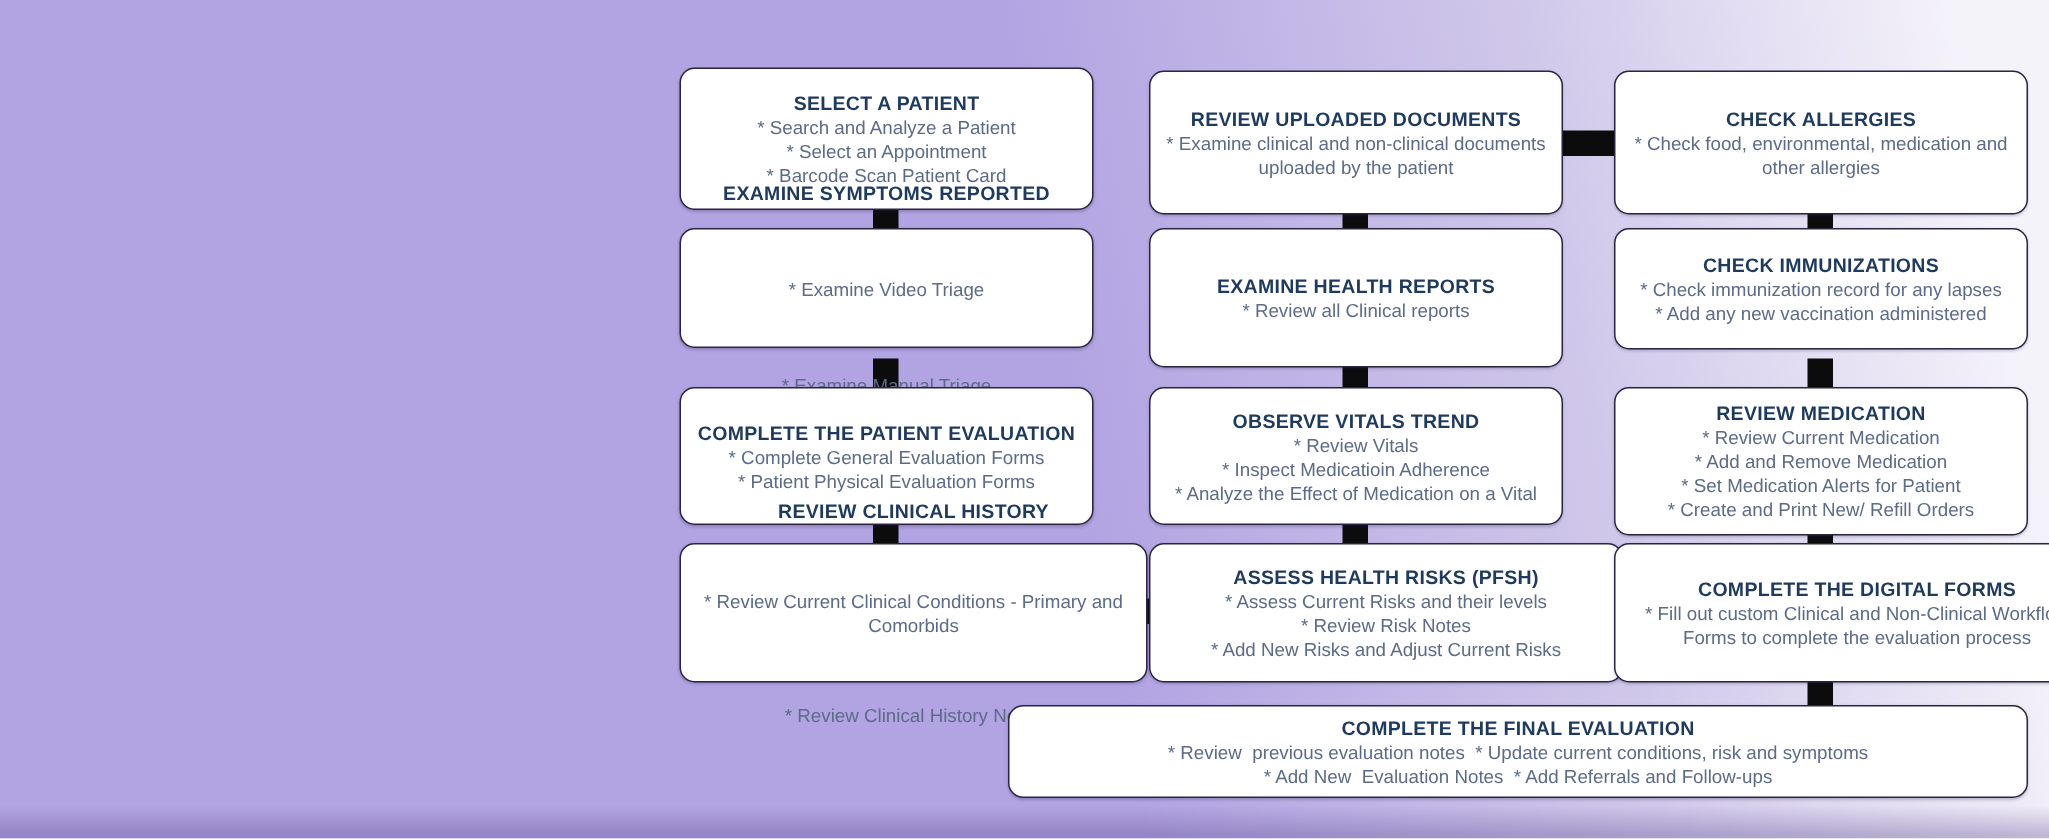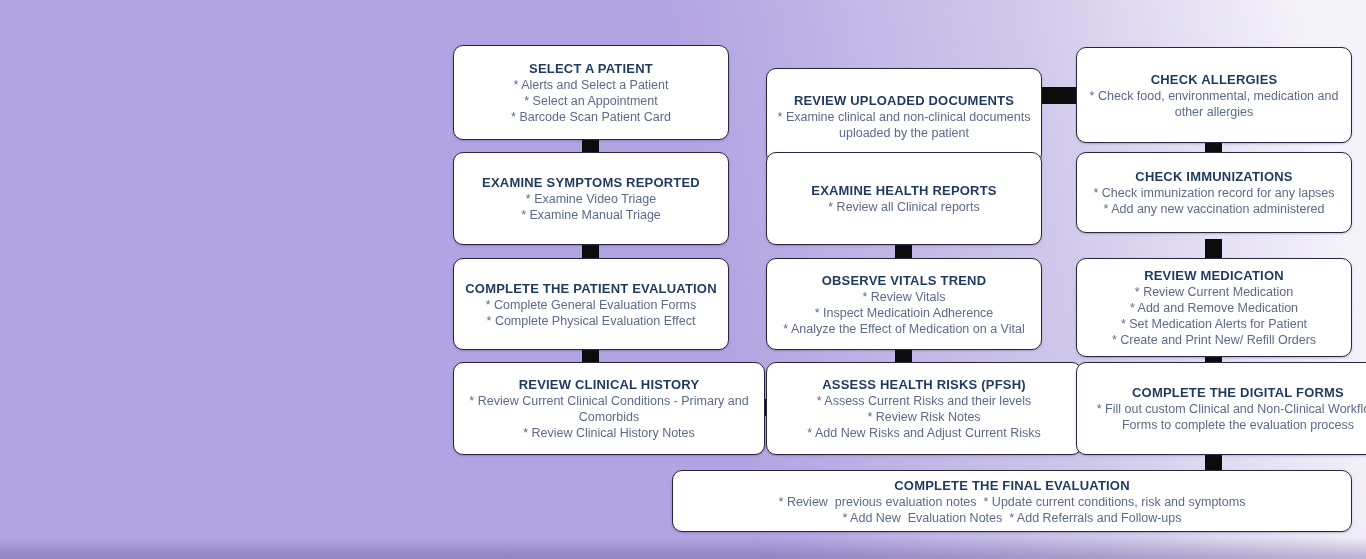--- a/index.html
+++ b/index.html
@@ -38,29 +38,29 @@
   .box-title{
     font-size:13px;font-weight:bold;color:var(--title-color);
     letter-spacing:0.2px;line-height:17px;
   }
   .box-item{
     font-size:12.5px;color:var(--body-color);line-height:16px;
     white-space:pre-wrap;
   }
   
   .b1 {left:453px;top:45px;width:276px;height:95px;}
-  .b2 {left:766px;top:47px;width:276px;height:96px;margin-top:21px;}
+  .b2 {left:766px;top:47px;width:276px;height:96px;}
   .b3 {left:1076px;top:47px;width:276px;height:96px;}
-  .b4 {left:453px;top:152px;width:276px;height:93px;}
+  .b4 {left:453px;top:152px;width:276px;height:80px;gap:48px;}
   .b5 {left:766px;top:152px;width:276px;height:93px;}
   .b6 {left:1076px;top:152px;width:276px;height:81px;}
   .b7 {left:453px;top:258px;width:276px;height:92px;}
   .b8 {left:766px;top:258px;width:276px;height:92px;}
   .b9 {left:1076px;top:258px;width:276px;height:99px;}
-  .b10{left:453px;top:362px;width:312px;height:93px;}
+  .b10{left:453px;top:362px;width:312px;height:93px;gap:44px;}
   .b11{left:766px;top:362px;width:316px;height:93px;}
   .b12{left:1076px;top:362px;width:324px;height:93px;}
   .b13{left:672px;top:470px;width:680px;height:62px;padding:2px 8px;}
   
   .v{width:17px;}
   .vc1{left:582px;} .vc2{left:895px;} .vc3{left:1205px;}
   .vr1{top:134px;height:24px;}
   .vr2{top:239px;height:25px;}
   .vr3{top:344px;height:24px;}
   .vr4{top:449px;height:27px;}
@@ -82,21 +82,21 @@
   <div class="conn v vc2 vr3"></div>
   <div class="conn v vc3 vr1"></div>
   <div class="conn v vc3 vr2"></div>
   <div class="conn v vc3 vr3"></div>
   <div class="conn v vc3 vr4"></div>
   <div class="conn h h1"></div>
   <div class="conn h h2"></div>
 
   <div class="box b1">
     <div class="box-title">SELECT A PATIENT</div>
-    <div class="box-item">* Alerts and Select a Patient</div>
+    <div class="box-item">* Search and Analyze a Patient</div>
     <div class="box-item">* Select an Appointment</div>
     <div class="box-item">* Barcode Scan Patient Card</div>
   </div>
   <div class="box b2">
     <div class="box-title">REVIEW UPLOADED DOCUMENTS</div>
     <div class="box-item">* Examine clinical and non-clinical documents uploaded by the patient</div>
   </div>
   <div class="box b3">
     <div class="box-title">CHECK ALLERGIES</div>
     <div class="box-item">* Check food, environmental, medication and other allergies</div>
@@ -113,21 +113,21 @@
   </div>
   <div class="box b6">
     <div class="box-title">CHECK IMMUNIZATIONS</div>
     <div class="box-item">* Check immunization record for any lapses</div>
     <div class="box-item">* Add any new vaccination administered</div>
   </div>
 
   <div class="box b7">
     <div class="box-title">COMPLETE THE PATIENT EVALUATION</div>
     <div class="box-item">* Complete General Evaluation Forms</div>
-    <div class="box-item">* Complete Physical Evaluation Effect</div>
+    <div class="box-item">* Patient Physical Evaluation Forms</div>
   </div>
   <div class="box b8">
     <div class="box-title">OBSERVE VITALS TREND</div>
     <div class="box-item">* Review Vitals</div>
     <div class="box-item">* Inspect Medicatioin Adherence</div>
     <div class="box-item">* Analyze the Effect of Medication on a Vital</div>
   </div>
   <div class="box b9">
     <div class="box-title">REVIEW MEDICATION</div>
     <div class="box-item">* Review Current Medication</div>

